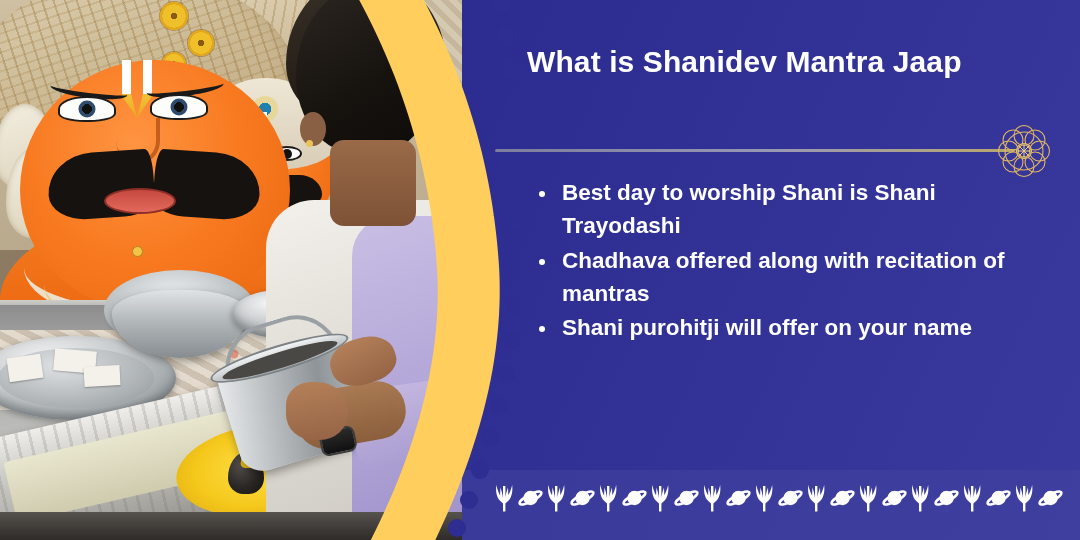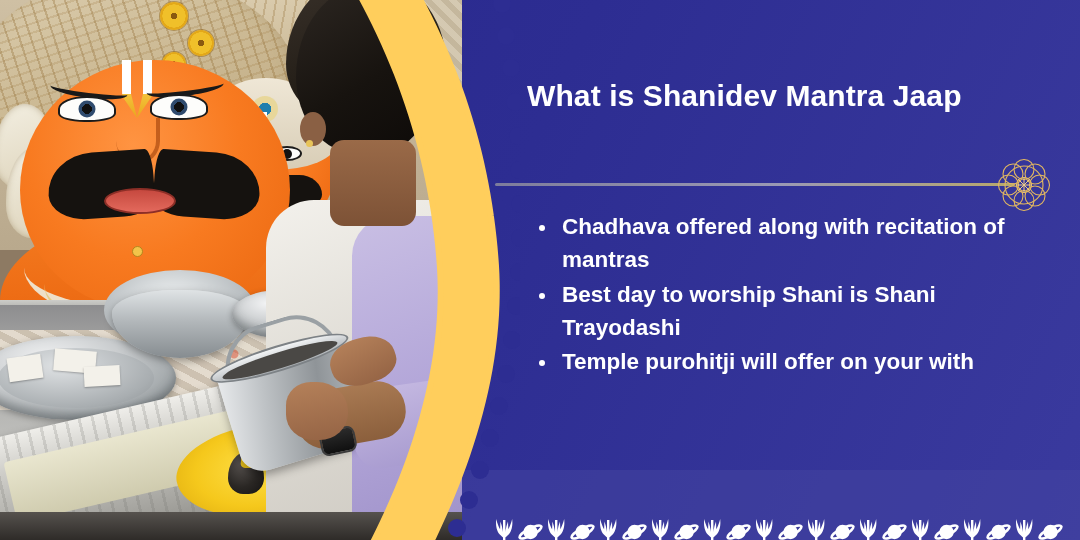--- a/index.html
+++ b/index.html
@@ -206,21 +206,21 @@
   .watch{position:absolute;left:320px;top:428px;width:36px;height:26px;
     border-radius:8px;transform:rotate(-12deg);
     background:linear-gradient(180deg,#2b2b2b,#101010);border:2px solid #3c3c3c;}
   .floor{position:absolute;left:0;top:512px;width:462px;height:28px;
     background:linear-gradient(180deg,#56524e,#2e2b28);}
 
   
   .scallop{position:absolute;left:330px;top:-6px;width:190px;height:552px;pointer-events:none;}
 
   
-  .content{position:absolute;left:495px;top:0;width:585px;height:408px;margin-top:34px;}
+  .content{position:absolute;left:495px;top:0;width:585px;height:408px;}
   .title{
     position:absolute;left:32px;top:42px;width:470px;
     color:#ffffff;font-size:30px;font-weight:700;line-height:1.33;
     letter-spacing:.1px;
   }
   .divider{
     position:absolute;left:0px;top:149px;width:520px;height:3px;
     background:linear-gradient(90deg,#7d7c9c,#9a99b4 55%,#b8a86c 100%);
     border-radius:2px;
   }
@@ -401,23 +401,23 @@
         <circle cx="12.5" cy="28" r="10"></circle>
         <circle cx="17" cy="17" r="10"></circle>
         <circle cx="28" cy="28" r="7.5"></circle>
       </g>
       <g stroke="#f0cf86" stroke-width="1" fill="none">
         <path d="M28 20 L28 36 M20 28 L36 28 M22.3 22.3 L33.7 33.7 M33.7 22.3 L22.3 33.7"></path>
       </g>
     </svg>
 
     <ul class="bullets">
+      <li>Best day to worship Shani is Shani Trayodashi</li>
       <li>Chadhava offered along with recitation of mantras</li>
-      <li>Best day to worship Shani is Shani Trayodashi</li>
-      <li>Temple purohitji will offer on your with</li>
+      <li>Shani purohitji will offer on your name</li>
     </ul>
 
     <div class="iconstrip">
         <svg viewBox="0 0 572 44" width="572" height="44">
           <g transform="translate(0,6) scale(1.0)">
             <path fill="#ffffff" d="M1.2 1 C1.2 1 2.8 7.5 5.1 11.2 L5.4 3.4 C5.4 3.4 7.4 8.6 8.0 14.0 L8.0 2.0 L10.4 2.0 L10.4 14.0 C11.0 8.6 13.0 3.4 13.0 3.4 L13.3 11.2 C15.6 7.5 17.2 1 17.2 1 C17.2 1 18.6 11.4 13.6 16.6 C11.6 18.7 10.4 19.6 10.4 19.6 L10.4 27.5 L8.0 27.5 L8.0 19.6 C8.0 19.6 6.8 18.7 4.8 16.6 C-0.2 11.4 1.2 1 1.2 1 Z"></path>
           </g>
           <g transform="translate(26,6)">
             <ellipse cx="9.5" cy="14" rx="12.2" ry="3.6" fill="none" stroke="#ffffff" stroke-width="2.6" transform="rotate(-28 9.5 14)"></ellipse>
             <circle cx="9.5" cy="14" r="7.2" fill="#ffffff"></circle>

